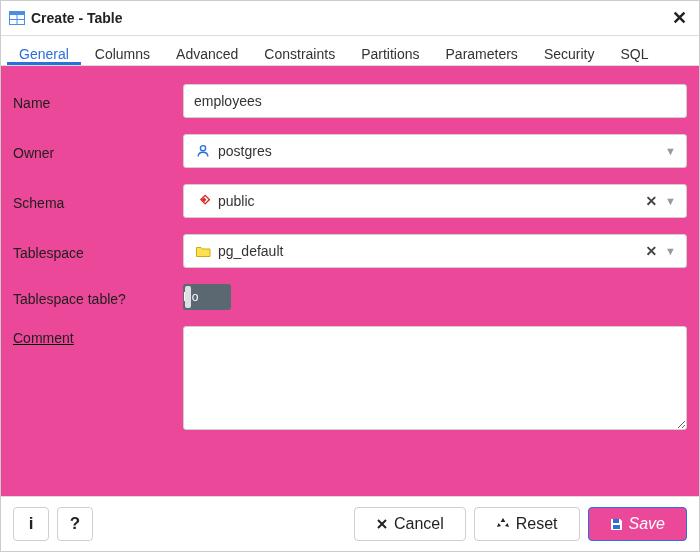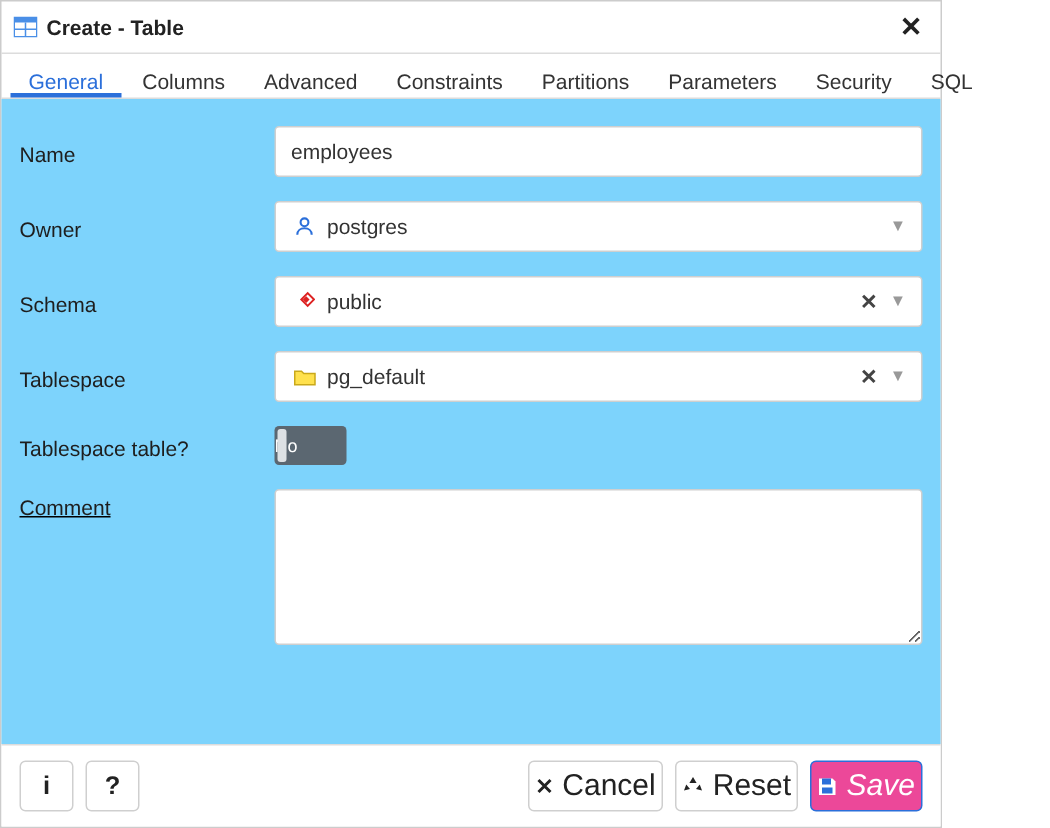--- a/index.html
+++ b/index.html
@@ -1,19 +1,19 @@
 <!DOCTYPE html>
 <html><head>
 <meta charset="utf-8">
 <style>
   * { box-sizing: border-box; font-family: "Helvetica Neue", Arial, sans-serif; }
   html, body { margin: 0; padding: 0; }
   body { background: #fff; }
   .dialog {
-    width: 628px; height: 552px;
+    width: 700px; height: 552px;
     border: 1px solid #ccc;
     display: flex; flex-direction: column;
     background: #fff;
   }
   
   .titlebar {
     display: flex; align-items: center;
     padding: 6px 8px 6px 8px;
     border-bottom: 1px solid #dcdcdc;
     font-size: 14px;
@@ -38,21 +38,21 @@
     white-space: nowrap;
   }
   .tab.active {
     color: #2b6fda;
     border-bottom-color: #2b6fda;
   }
 
   
   .form-body {
     flex: 1;
-    background: #7dd3fc;
+    background: #ec4899;
     padding: 10px 12px;
     overflow: auto;
     font-size: 14px;
   }
   .form-row {
     display: flex; align-items: center;
     padding: 8px 0;
   }
   .form-row.top { align-items: flex-start; text-decoration: underline; }
   .form-label {
@@ -116,28 +116,28 @@
   .footer {
     border-top: 1px solid #dcdcdc;
     padding: 10px 12px;
     display: flex; align-items: center; gap: 8px;
     background: #fff;
     font-size: 14px;
   }
   .spacer { flex: 1; }
   .btn {
     height: 34px;
-    padding: 0 4px;
+    padding: 0 21px;
     border: 1px solid #cfcfcf;
     border-radius: 4px;
     background: #fff;
     display: inline-flex; align-items: center; gap: 6px;
     cursor: pointer;
     color: #222;
-    font-size: 20px;
+    font-size: 16px;
   }
   .btn.icon-only { width: 36px; padding: 0; justify-content: center; font-weight: 700; font-family: Georgia, serif; font-size: 17px; }
   .btn.primary {
     background: #ec4899; color: #fff; border-color: #2b6fda; font-style: italic;
   }
   .btn .ic { display: inline-flex; }
 </style>
 </head>
 <body>
 

